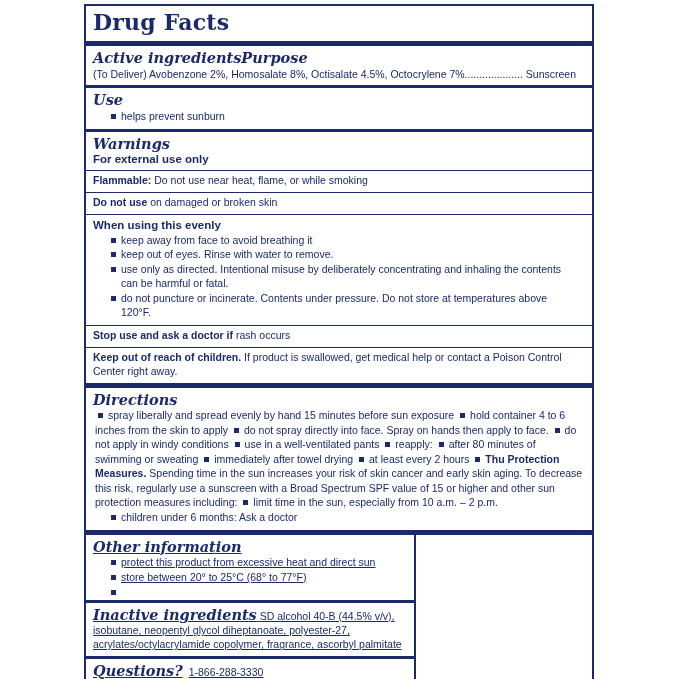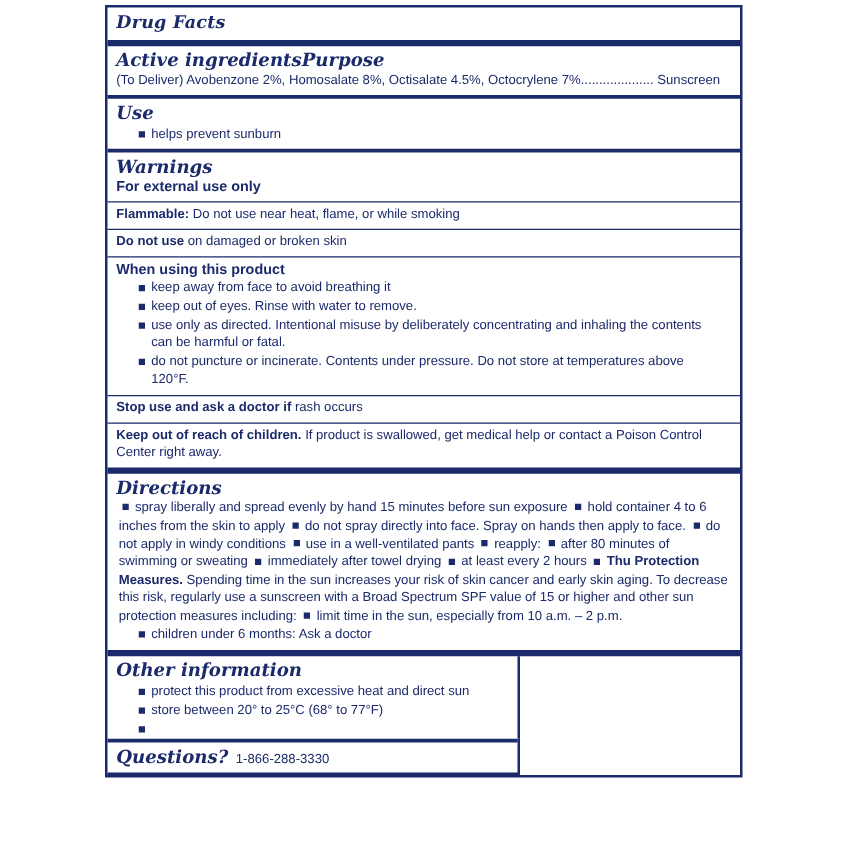--- a/index.html
+++ b/index.html
@@ -30,22 +30,21 @@
   }
   .rule-med {
     border-top: 3px solid #1b2a6b;
   }
   .rule-thin {
     border-top: 1px solid #1b2a6b;
   }
   .title {
     font-family: "DejaVu Serif", serif;
     font-weight: bold;
-    font-style: italic;
-    font-size: 14px;
+    font-size: 22px;
     letter-spacing: .2px;
     line-height: 1.15;
     margin: 1px 0 2px 0;
   }
   .heading-it {
     font-family: "DejaVu Serif", serif;
     font-weight: bold;
     font-style: italic;
     font-size: 14.5px;
     line-height: 1.2;
@@ -104,20 +103,21 @@
   }
   .lower-wrap {
     width: 330px;
     box-sizing: border-box;
   }
   .lower-wrap .sec {
     padding-right: 7px;
   }
   .box-right-edge {
     border-right: 2px solid #1b2a6b;
+    text-decoration: underline;
   }
   .questions {
     display: flex;
     align-items: baseline;
     gap: 6px;
   }
   .q-num {
     font-size: 10.5px;
   }
 </style>
@@ -163,21 +163,21 @@
 
   <div class="rule-thin"></div>
   <div class="sec">
     <div class="txt">
       <span class="inline-b">Do not use</span><span> on damaged or broken skin</span>
     </div>
   </div>
 
   <div class="rule-thin"></div>
   <div class="sec">
-    <div class="heading">When using this product</div>
+    <div class="heading">When using this evenly</div>
     <div class="bullet-line">
       <span class="sq"></span>
       <span>keep away from face to avoid breathing it</span>
     </div>
     <div class="bullet-line">
       <span class="sq"></span>
       <span>keep out of eyes.  Rinse with water to remove.</span>
     </div>
     <div class="bullet-line">
       <span class="sq"></span>
@@ -236,20 +236,29 @@
       <div class="bullet-line">
         <span class="sq"></span>
         <span>store between 20° to 25°C (68° to 77°F)</span>
       </div>
       <div class="bullet-line">
         <span class="sq"></span>
       </div>
     </div>
   </div>
 
+  <div class="lower-wrap box-right-edge">
+    <div class="rule-med"></div>
+    <div class="sec">
+      <div class="txt" style="line-height:1.35">
+        <span class="heading-it">Inactive ingredients</span>
+        <span>SD alcohol 40-B (44.5% v/v), isobutane, neopentyl glycol diheptanoate, polyester-27, acrylates/octylacrylamide copolymer, fragrance, ascorbyl palmitate</span>
+      </div>
+    </div>
+  </div>
 
   <div class="lower-wrap box-right-edge" style="border-bottom:2px solid #1b2a6b;">
     <div class="rule-med"></div>
     <div class="sec questions">
       <span class="heading-it">Questions?</span>
       <span class="q-num">1-866-288-3330</span>
     </div>
   </div>
 
 </div>

